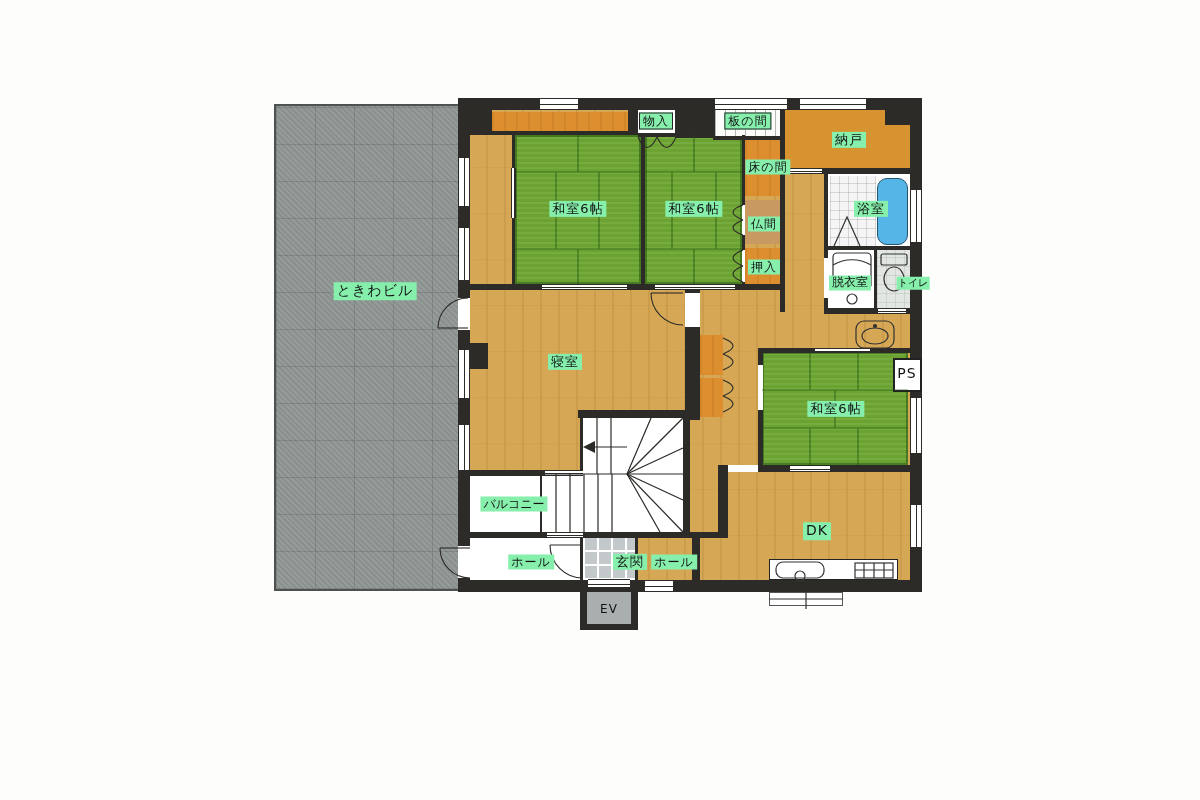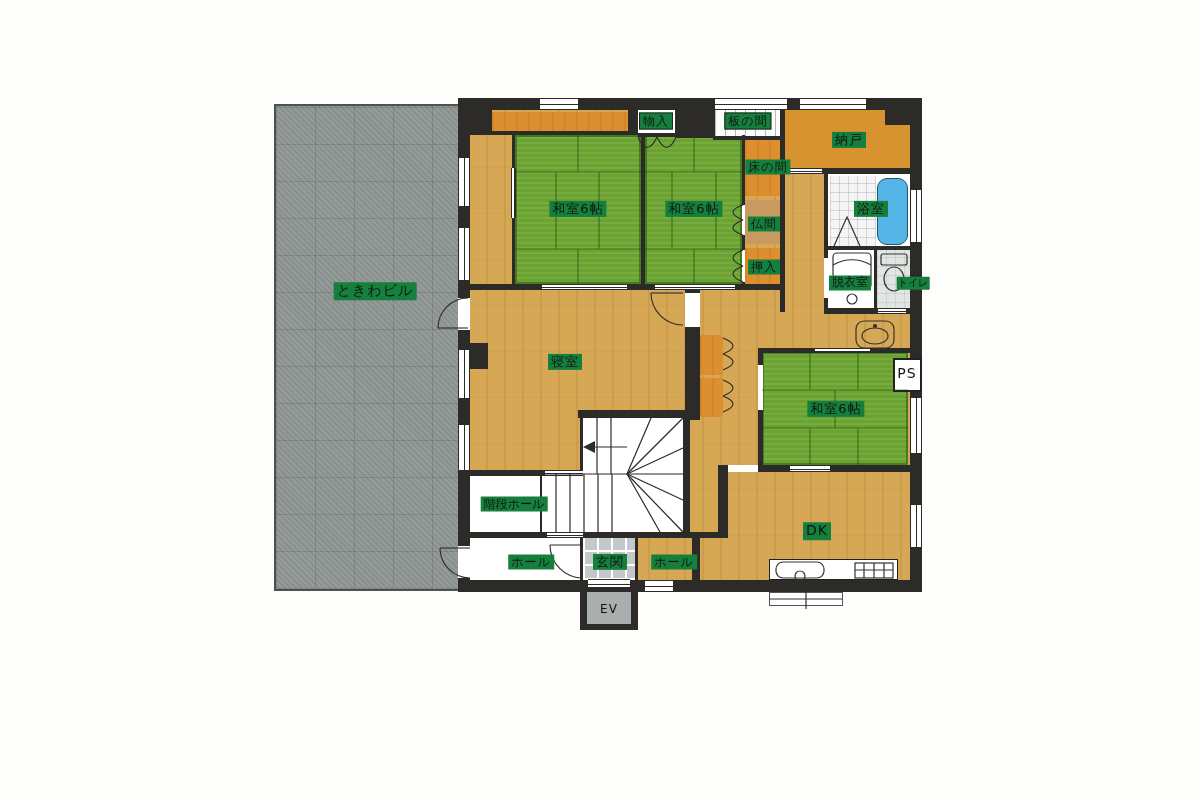--- a/index.html
+++ b/index.html
@@ -7,21 +7,21 @@
   body{width:1200px;height:800px;background:#fdfdfc;position:relative;overflow:hidden;
        font-family:"DejaVu Sans","Liberation Sans",sans-serif;color:#111;}
   .plan{position:absolute;inset:0;}
   .abs{position:absolute;}
   .wall{position:absolute;background:var(--wall);}
   .gap{position:absolute;background:#fff;}
   .win-h{position:absolute;background:#fff;border-top:1.4px solid #2c2b28;border-bottom:1.4px solid #2c2b28;box-sizing:border-box;}
   .win-h::after{content:"";position:absolute;left:0;right:0;top:50%;height:1px;background:#2c2b28;}
   .win-v{position:absolute;background:#fff;border-left:1.4px solid #2c2b28;border-right:1.4px solid #2c2b28;box-sizing:border-box;}
   .win-v::after{content:"";position:absolute;top:0;bottom:0;left:50%;width:1px;background:#2c2b28;}
-  .lbl{position:absolute;transform:translate(-50%,-50%);background:#15803d;padding:0 3px;
+  .lbl{position:absolute;transform:translate(-50%,-50%);background:#86efac;padding:0 3px;
        font-size:13px;line-height:1.25;white-space:nowrap;color:#131313;letter-spacing:1px;}
   .lbl.boxed{border:1px solid #222;}
   .balcony{background:var(--balcony);border:2px solid #4d524f;box-sizing:border-box;
     background-image:
       repeating-linear-gradient(0deg, rgba(20,30,25,.14) 0 1px, rgba(255,255,255,0) 1px 37px),
       repeating-linear-gradient(90deg, rgba(20,30,25,.14) 0 1px, rgba(255,255,255,0) 1px 39px),
       repeating-linear-gradient(45deg, rgba(255,255,255,.05) 0 2px, rgba(0,0,0,.04) 2px 4px);}
   .wood{background:var(--wood);
     background-image:repeating-linear-gradient(90deg, rgba(125,75,12,.12) 0 2px, rgba(255,255,255,0) 2px 18px),
                      repeating-linear-gradient(0deg, rgba(125,75,12,.06) 0 1px, rgba(255,255,255,0) 1px 46px);}
@@ -224,19 +224,19 @@
   <div class="lbl" style="left:694px;top:209px;">和室6帖</div>
   <div class="lbl" style="left:871px;top:209px;">浴室</div>
   <div class="lbl" style="left:764px;top:224px;font-size:12px;">仏間</div>
   <div class="lbl" style="left:764px;top:267px;font-size:12px;">押入</div>
   <div class="lbl" style="left:850px;top:283px;font-size:12px;letter-spacing:0;font-family:Liberation Mono, monospace;">脱衣室</div>
   <div class="lbl" style="left:893px;top:283px;font-size:10px;letter-spacing:0;padding:0 1px;margin-left:20px;">トイレ</div>
   <div class="lbl" style="left:565px;top:362px;">寝室</div>
   <div class="lbl" style="left:907px;top:374px;font-size:14px;background:none;padding:0;">PS</div>
   <div class="lbl" style="left:836px;top:409px;">和室6帖</div>
   <div class="lbl" style="left:817px;top:531px;font-size:14px;">DK</div>
-  <div class="lbl" style="left:514px;top:504px;font-size:12px;letter-spacing:0;">階段ホール</div>
+  <div class="lbl" style="left:514px;top:504px;font-size:12px;letter-spacing:0;">バルコニー</div>
   <div class="lbl" style="left:531px;top:562px;font-size:12px;">ホール</div>
-  <div class="lbl" style="left:610px;top:562px;">玄関</div>
+  <div class="lbl" style="left:630px;top:562px;">玄関</div>
   <div class="lbl" style="left:674px;top:562px;font-size:12px;">ホール</div>
   <div class="lbl" style="left:609px;top:609px;font-size:12px;background:none;">EV</div>
 
 </div>
 
 </body></html>

